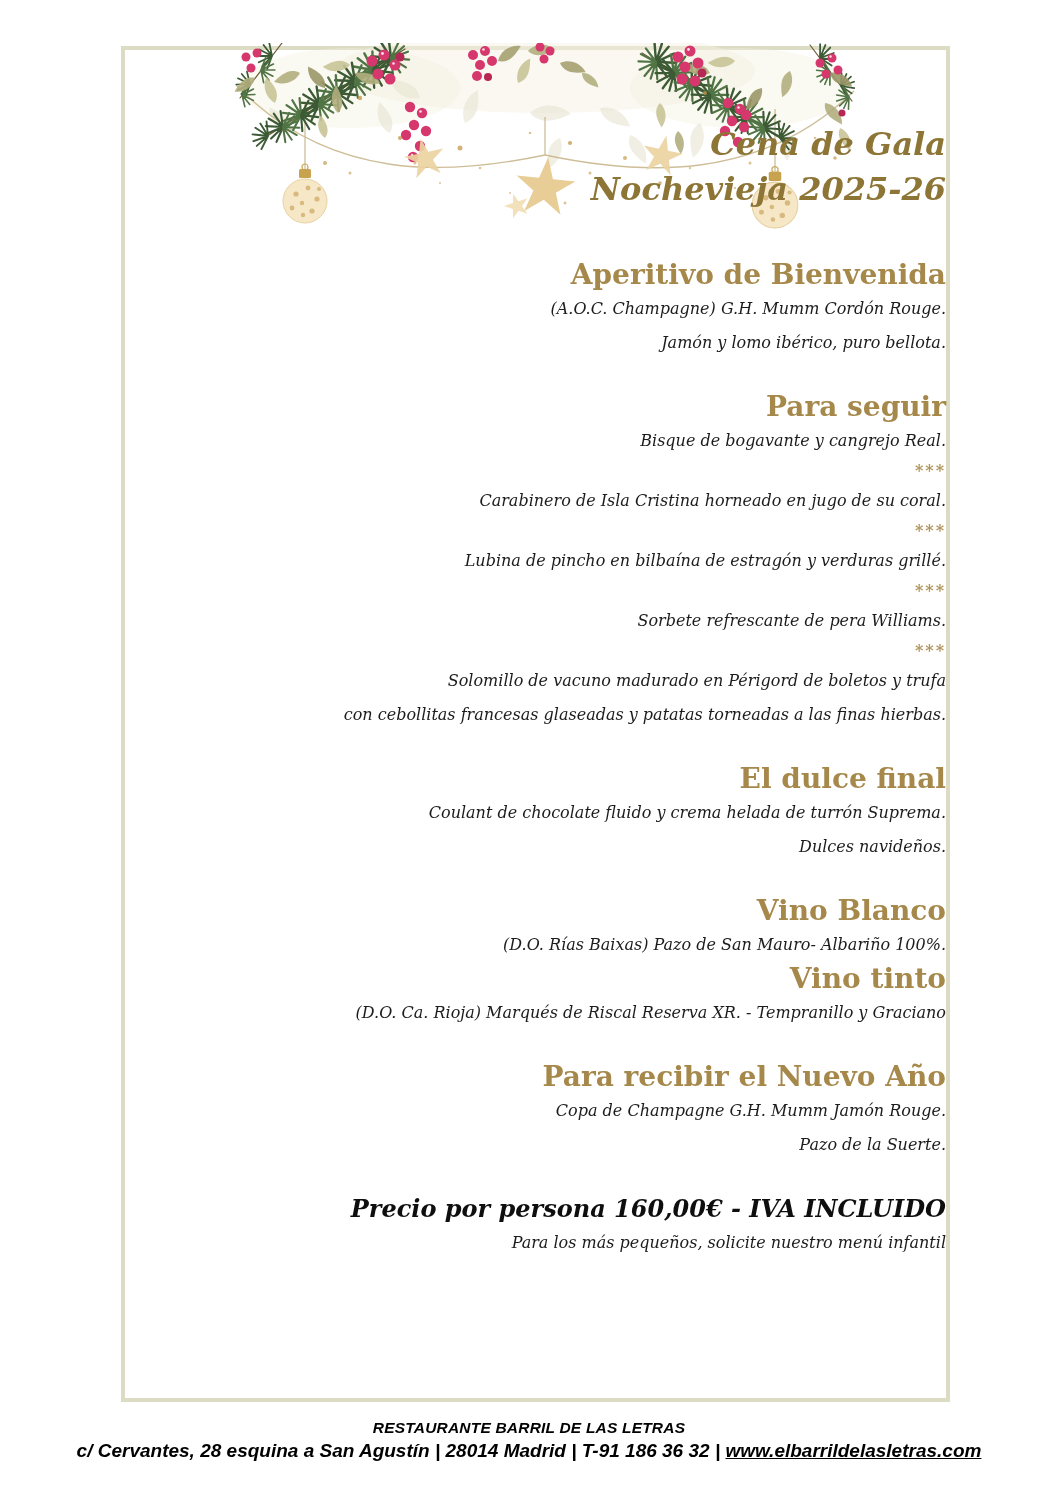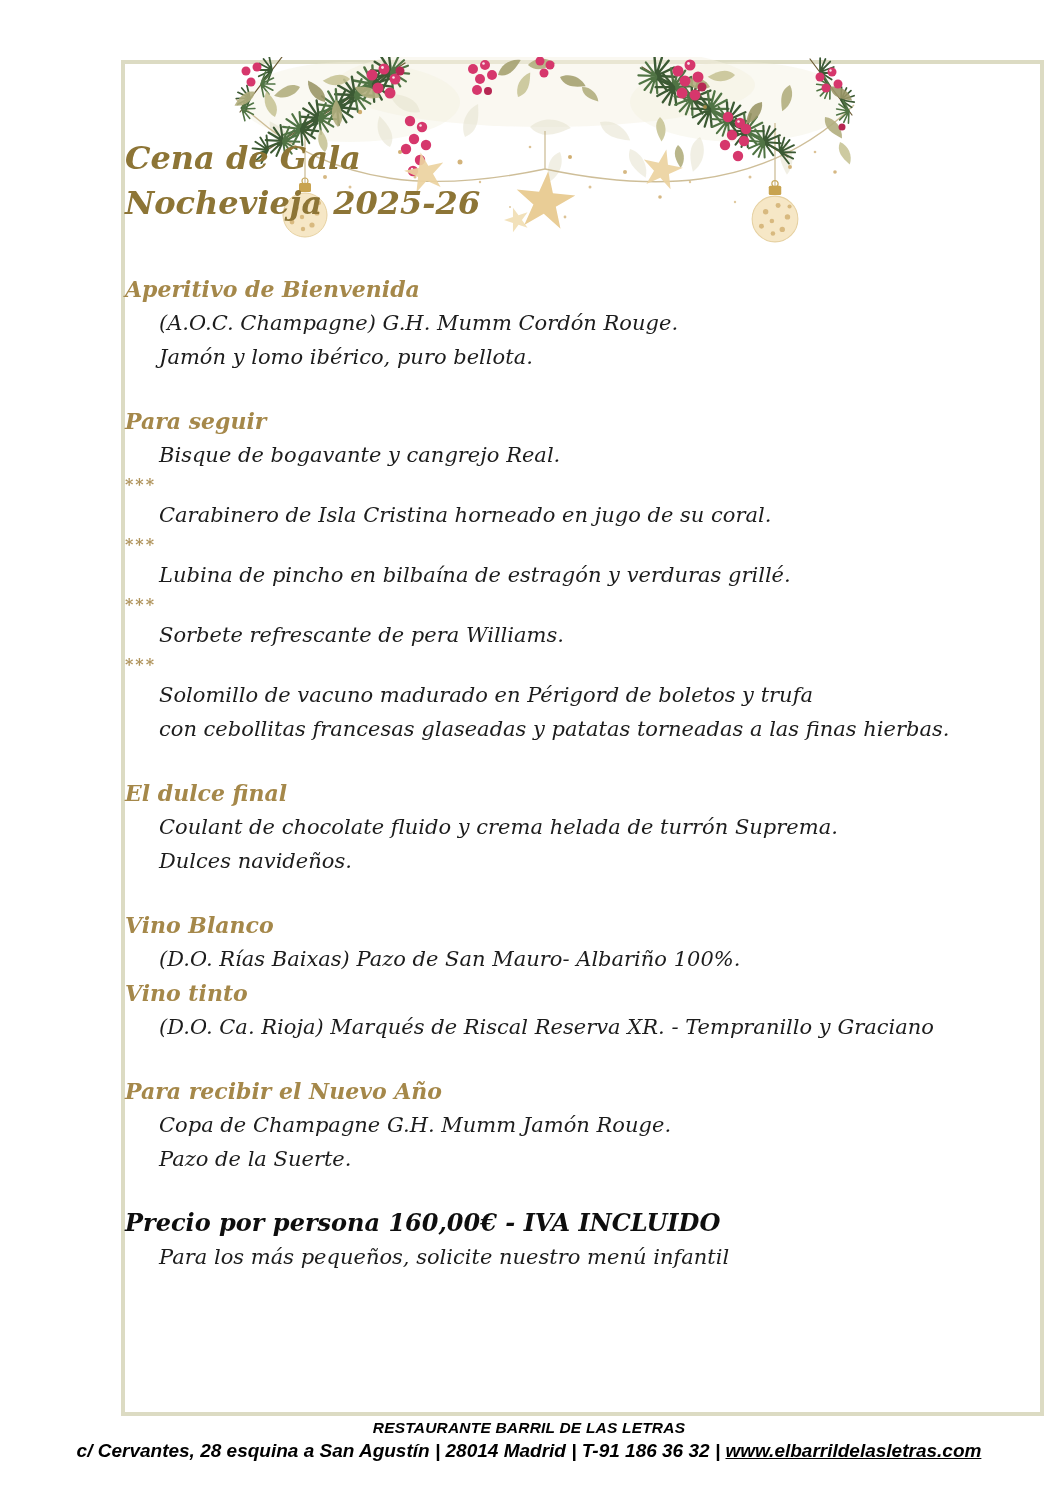--- a/index.html
+++ b/index.html
@@ -1,34 +1,34 @@
 <!DOCTYPE html>
 <html><head>
 <meta charset="utf-8">
 <style>
   html,body{margin:0;padding:0;}
   body{
     width:1058px;height:1497px;overflow:hidden;position:relative;
     background:#ffffff;font-family:"DejaVu Serif",serif;
   }
   .card{
-    position:absolute;left:121px;top:60px;width:923px;height:1356px;
-    border:4px solid #dcdbc3;box-sizing:border-box;text-align:left;background:#ffffff;
+    position:absolute;left:121px;top:46px;width:829px;height:1356px;
+    border:4px solid #dcdbc3;box-sizing:border-box;text-align:right;background:#ffffff;
   }
   .header{position:relative;height:178px;}
   .garland{position:absolute;left:105px;top:-7px;width:630px;height:198px;z-index:1;}
   .title{
     position:absolute;left:0;right:0;top:72px;z-index:2;
     font-weight:bold;font-style:italic;font-size:32px;line-height:45px;color:#8d7536;
   }
   .menu-block{margin-top:30px;}
   .sec-heading,.subheading{
-    font-weight:bold;font-style:italic;font-size:22px;line-height:34px;color:#a5884a;
-  }
-  .line{font-style:italic;font-size:21px;line-height:34px;color:#1c1c1c;padding-left:34px;}
+    font-weight:bold;font-size:28px;line-height:34px;color:#a5884a;
+  }
+  .line{font-style:italic;font-size:16px;line-height:34px;color:#1c1c1c;padding-left:34px;}
   .sep{
     font-weight:bold;font-size:16px;line-height:26px;color:#b0945c;letter-spacing:2px;
     font-style:normal;
   }
   .price{font-weight:bold;font-style:italic;font-size:24px;line-height:34px;color:#0e0e0e;}
   .footer{
     position:absolute;left:0;right:0;top:1417px;text-align:center;color:#000;
     font-family:"Liberation Sans",sans-serif;font-style:italic;font-weight:bold;
   }
   .footer-name{font-size:15.5px;line-height:22px;letter-spacing:.2px;}

